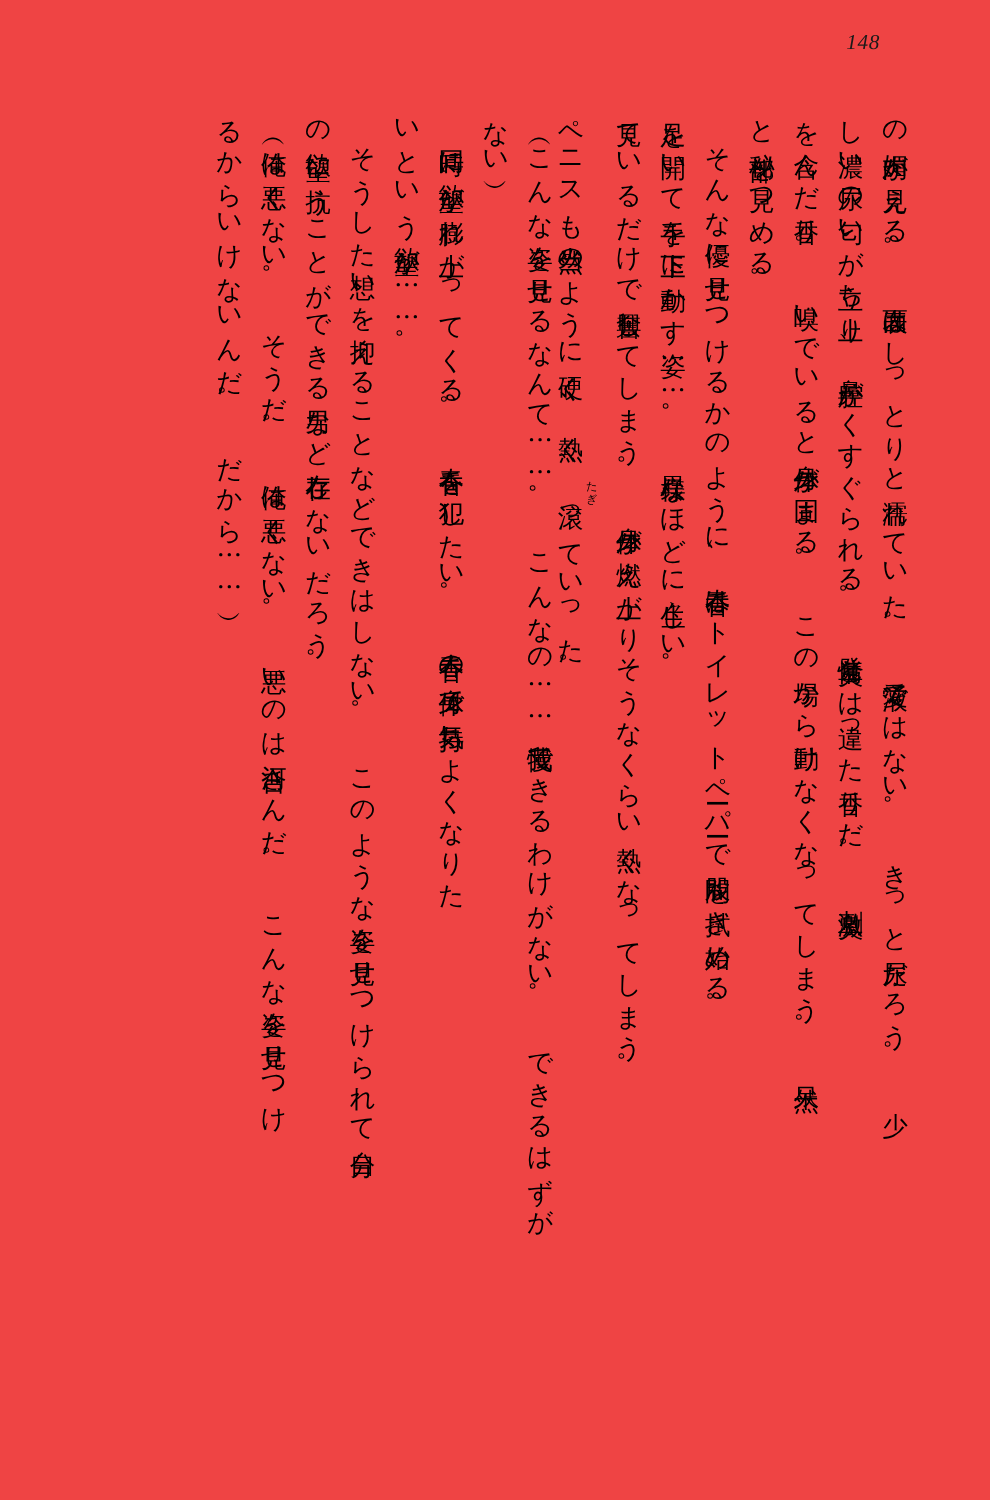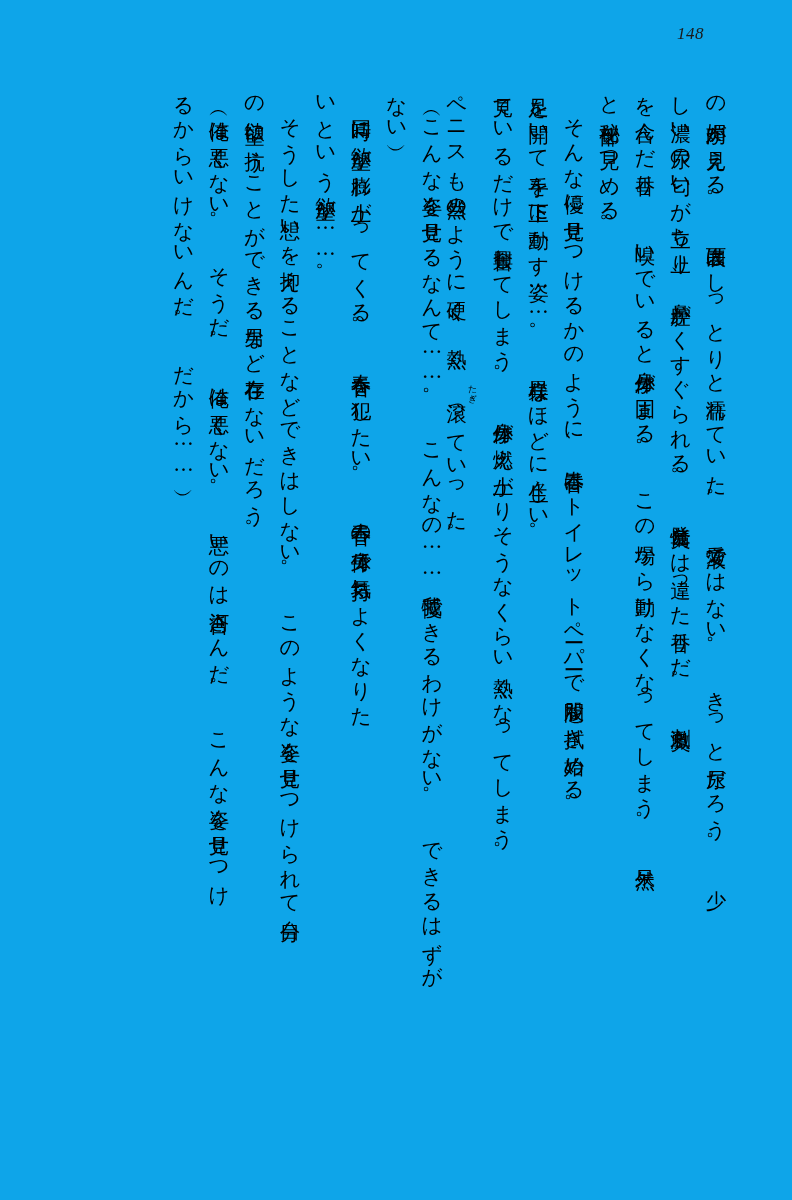--- a/index.html
+++ b/index.html
@@ -12,21 +12,21 @@
     height: 1200px;
     font-family: "Liberation Serif", "DejaVu Serif", serif;
     color: #000000;
     position: relative;
     overflow: hidden;
   }
 
   .page {
     position: absolute;
     inset: 0;
-    background: #0ea5e9;
+    background: #ef4444;
   }
 
   
   .page-number {
     position: absolute;
     top: 24px;
     right: 88px;
     font-size: 17px;
     font-style: italic;
     font-family: "Liberation Serif", "DejaVu Serif", serif;

